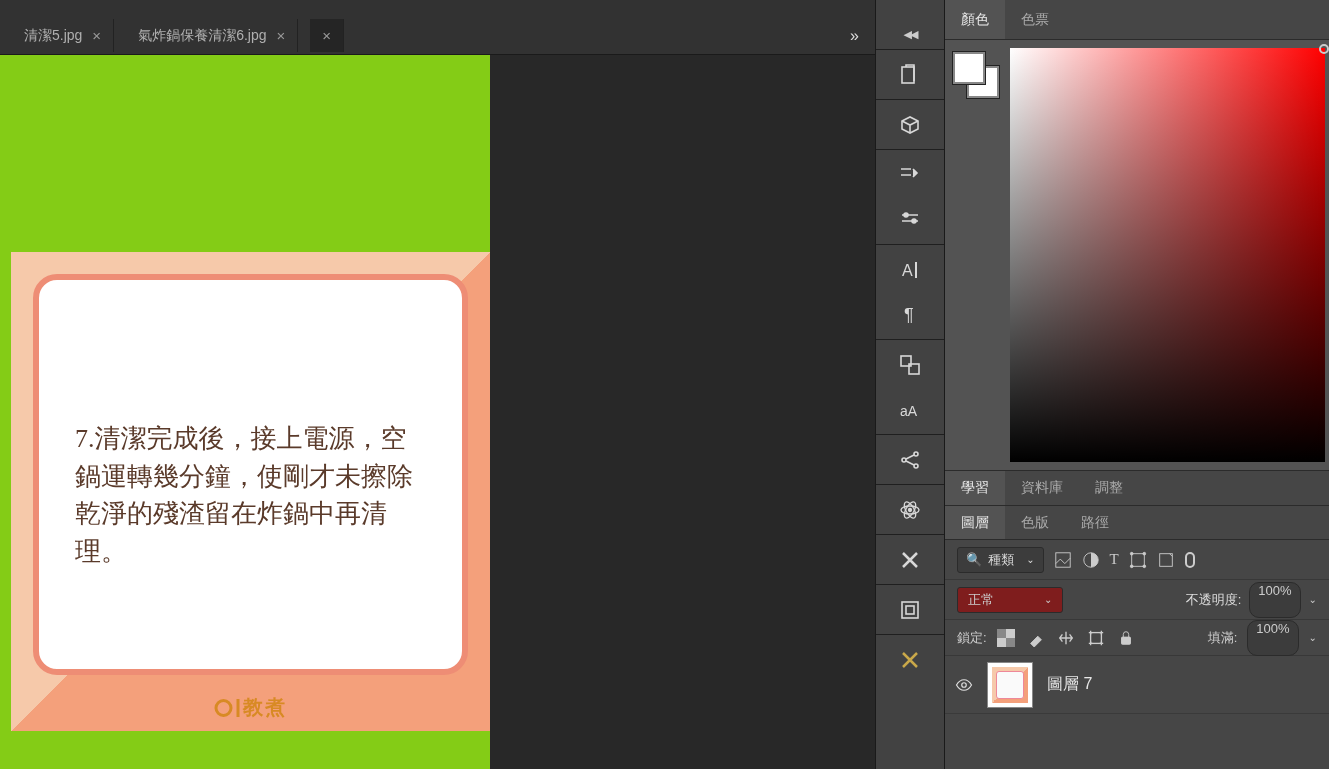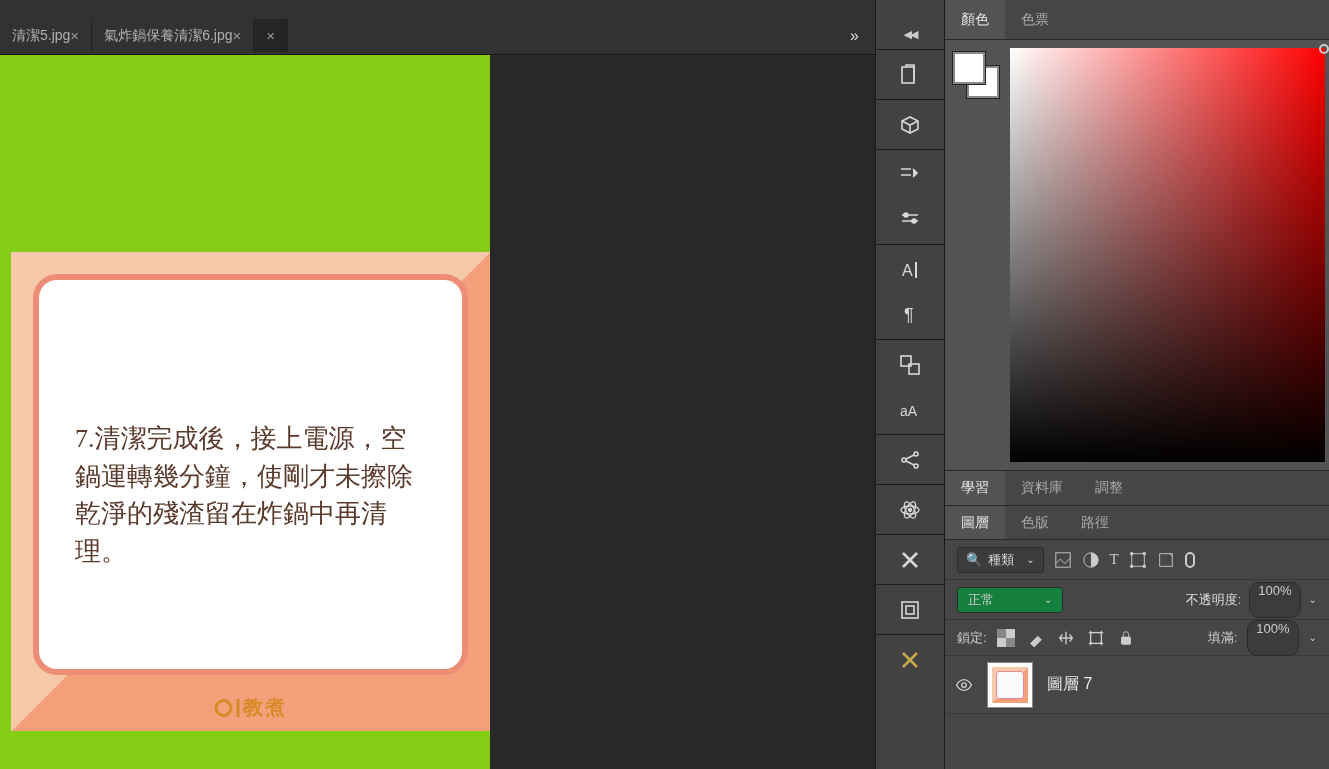--- a/index.html
+++ b/index.html
@@ -1,19 +1,19 @@
 <!DOCTYPE html>
 <html><head>
 <meta charset="utf-8">
 <style>
 * { margin: 0; padding: 0; box-sizing: border-box; font-family: "Segoe UI", Arial, sans-serif; }
 body { background: #323232; color: #ccc; width: 1329px; height: 769px; overflow: hidden; position: relative; }
 
 .tabbar { position: absolute; left: 0; top: 17px; height: 38px; display: flex; align-items: center; background: #323232; border-bottom: 1px solid #1a1a1a; width: 875px; }
-.tab { height: 33px; display: flex; align-items: center; padding: 0 12px; color: #b0b0b0; font-size: 14px; cursor: pointer; border-right: 1px solid #222; }
+.tab { height: 33px; display: flex; align-items: center; padding: 0 12px; color: #b0b0b0; font-size: 14px; cursor: pointer; gap: 10px; border-right: 1px solid #222; margin-left: 12px; }
 .tab.active { background: #252525; color: #e8e8e8; }
 .tab .close { font-size: 15px; color: #999; }
 .tab-overflow { margin-left: auto; padding: 0 16px; color: #ddd; font-size: 16px; }
 
 .canvas-area { position: absolute; left: 0; top: 55px; width: 528px; height: 714px; background: #84cc16; }
 .canvas { position: absolute; left: 11px; top: 197px; width: 479px; height: 479px; background: linear-gradient(135deg, #f6c9aa 50%, #f4a07b 50%); }
 .card { position: absolute; left: 22px; top: 22px; right: 22px; bottom: 56px; background: #fff; border: 6px solid #ee8d75; border-radius: 24px; }
 .card-text { position: absolute; left: 36px; top: 140px; right: 36px; font-size: 26px; line-height: 1.45; color: #5a3a2a; font-family: "KaiTi", cursive; }
 .logo { position: absolute; bottom: 10px; left: 50%; transform: translateX(-50%); color: #d88a24; font-size: 20px; font-weight: bold; letter-spacing: 2px; display: flex; align-items: center; gap: 4px; }
 .logo-circ { width: 18px; height: 18px; border: 3px solid #d88a24; border-radius: 50%; }
@@ -49,21 +49,21 @@
 .layer-tabs { display: flex; height: 34px; border-bottom: 1px solid #2b2b2b; }
 .filter-row { display: flex; align-items: center; height: 40px; padding: 0 12px; gap: 10px; border-bottom: 1px solid #383838; }
 .kind-dd { display: flex; align-items: center; background: #3c3c3c; border: 1px solid #2b2b2b; height: 26px; padding: 0 8px; font-size: 13px; color: #ddd; gap: 6px; border-radius: 3px; }
 .kind-dd .mag { font-size: 13px; }
 .kind-dd .chev { font-size: 10px; margin-left: 6px; }
 .filter-icons { display: flex; gap: 10px; color: #ccc; font-size: 15px; align-items: center; }
 .filter-icons span, .filter-icons svg { cursor: pointer; }
 .pill { width: 10px; height: 16px; border: 2px solid #ccc; border-radius: 5px; }
 
 .blend-row { display: flex; align-items: center; height: 40px; padding: 0 12px; gap: 8px; border-bottom: 1px solid #383838; font-size: 13px; }
-.blend-dd { display: flex; align-items: center; background: #15803d; border: 1px solid #2b2b2b; height: 26px; padding: 0 10px; gap: 50px; border-radius: 3px; }
+.blend-dd { display: flex; align-items: center; background: #7f1d1d; border: 1px solid #2b2b2b; height: 26px; padding: 0 10px; gap: 50px; border-radius: 3px; }
 .opacity-lbl { margin-left: auto; color: #ddd; }
 .pct-box { background: #3c3c3c; border: 1px solid #2b2b2b; height: 36px; padding: 0 8px; display: flex; align-items: flex-start; border-radius: 10px; }
 
 .lock-row { display: flex; align-items: center; height: 36px; padding: 0 12px; gap: 10px; font-size: 13px; border-bottom: 1px solid #383838; }
 .lock-icons { display: flex; gap: 12px; color: #ccc; align-items: center; }
 .fill-lbl { margin-left: auto; }
 
 .layer-list { flex: 1; overflow: auto; }
 .layer-item { display: flex; align-items: center; height: 58px; padding: 0 10px; gap: 14px; border-bottom: 1px solid #3a3a3a; }
 .eye { width: 18px; height: 18px; color: #ddd; display: flex; align-items: center; justify-content: center; }

